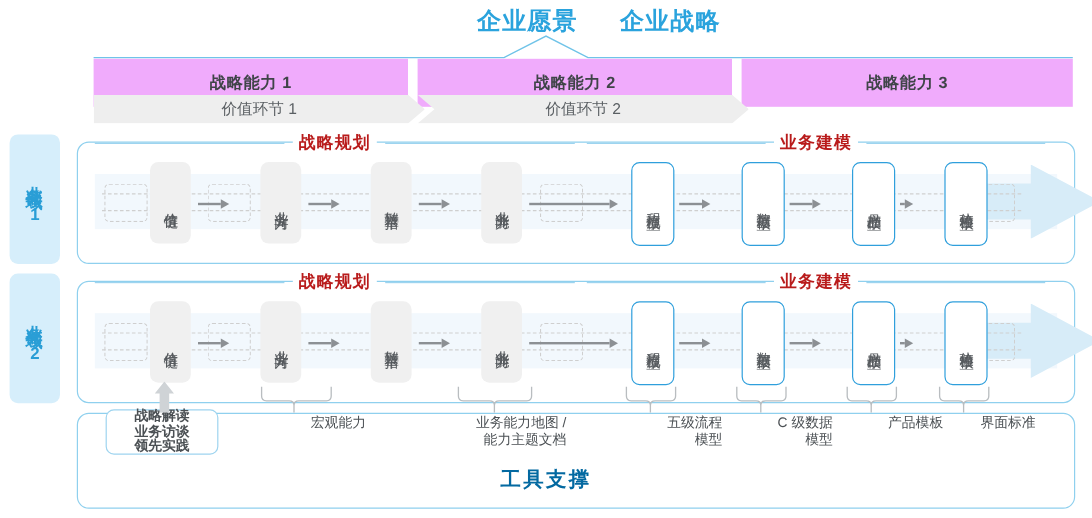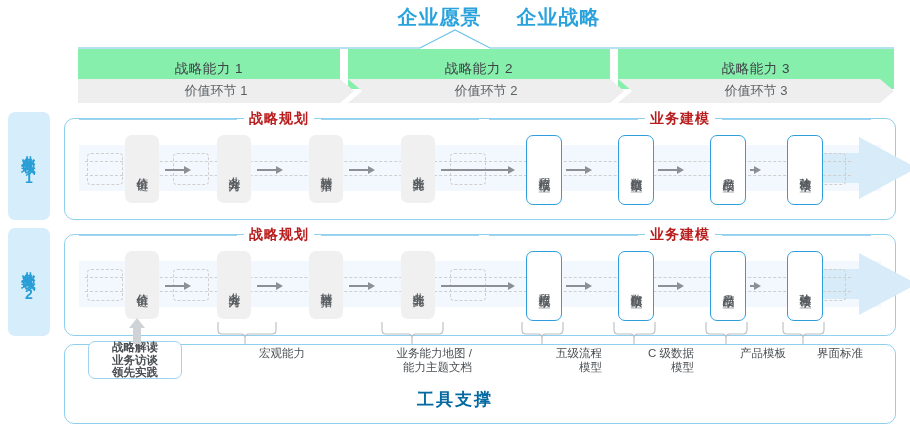--- a/index.html
+++ b/index.html
@@ -19,22 +19,22 @@
     color:#2aa3dd;
     font-size:20px;font-weight:bold;letter-spacing:1px;padding-left:44px;
   }
   .top-title span{display:inline-block;}
   .top-title .gap{width:22px;}
 
   
   .cap-row{position:absolute;left:78px;top:49px;width:816px;height:26px;}
   .cap-bar{
     position:absolute;top:0;height:40px;
-    background:#86efac;
-    color:#3f4448;font-size:13.5px;font-weight:normal;
+    background:#f0abfc;
+    color:#3f4448;font-size:13.5px;font-weight:bold;
     display:flex;align-items:center;justify-content:center;
     letter-spacing:.5px;
   }
 
   
   .val-row{position:absolute;left:78px;top:79px;width:816px;height:24px;}
   .val-bar{
     position:absolute;top:0;height:24px;
     background:#eeeeee;
     color:#5a5f63;font-size:13px;
@@ -159,21 +159,20 @@
 
   <div class="cap-row" id="cap-row">
       <div class="cap-bar" style="left: 0px; width: 262px;">战略能力 1</div>
       <div class="cap-bar" style="left: 270px; width: 262px;">战略能力 2</div>
       <div class="cap-bar" style="left: 540px; width: 276px;">战略能力 3</div>
     </div>
 
   <div class="val-row" id="val-row">
       <div class="val-bar ch1" style="left: 0px; width: 276px;">价值环节 1</div>
       <div class="val-bar chm" style="left: 270px; width: 276px;">价值环节 2</div>
-      <div class="val-bar chm" style="left: 540px; width: 276px;">价值环节 3</div>
     </div>
 
   <div class="domain-tab" id="dom1">业务领域 1</div>
   <div class="domain-tab" id="dom2">业务领域 2</div>
 
   <div class="row-box" id="row1">
     <div class="band"></div>
     <div class="bigarrow"></div>
   <div class="sec-head" style="left: 14px; width: 400px;">
         <div class="ln" style="flex: 1 1 auto;"></div>

